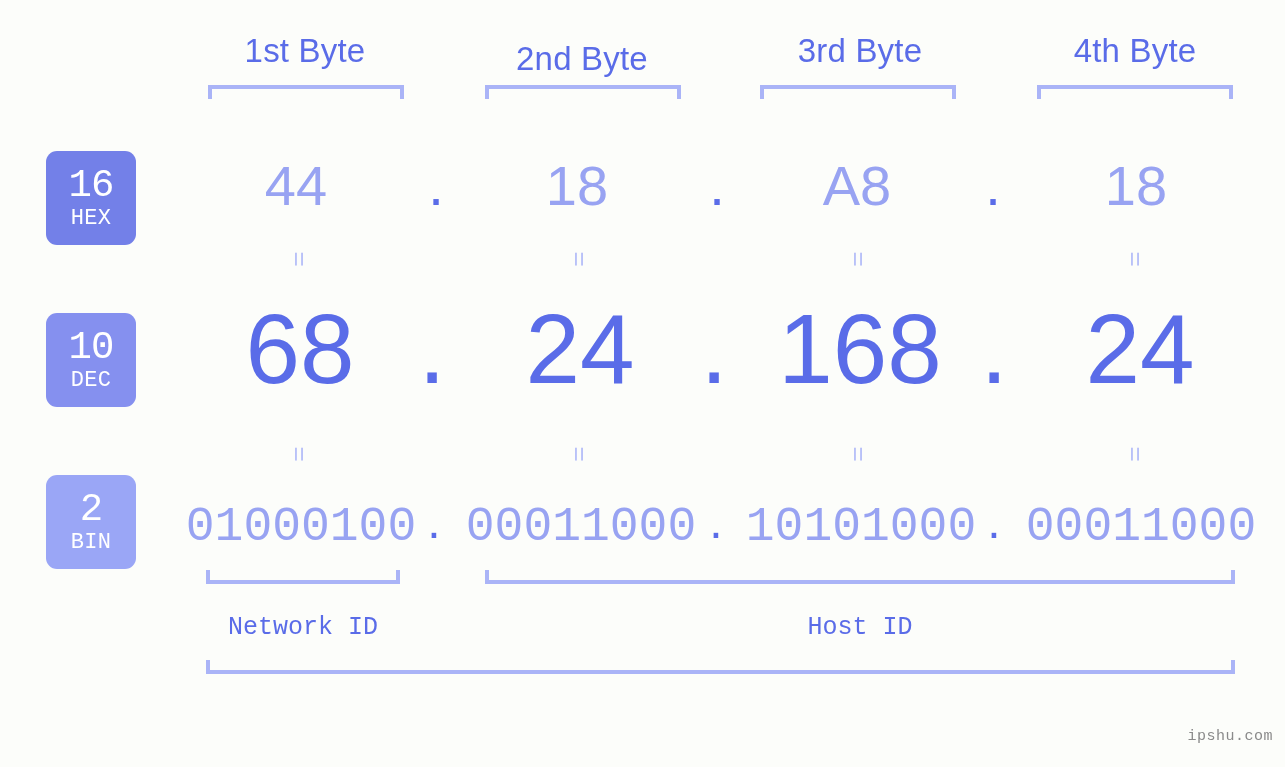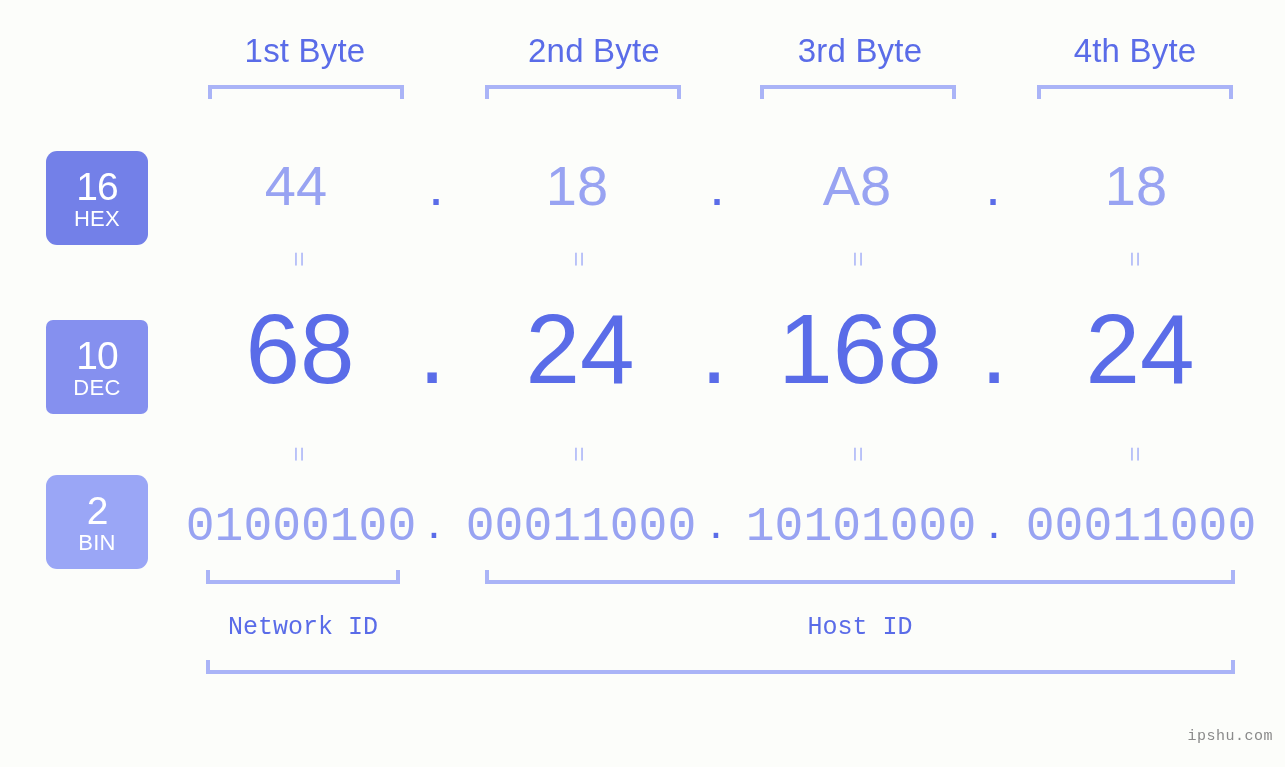--- a/index.html
+++ b/index.html
@@ -50,44 +50,44 @@
     border-bottom: 4px solid #aab4f7;
     border-left: 4px solid #aab4f7;
     border-right: 4px solid #aab4f7;
     box-sizing: border-box;
   }
 
   
   .badge {
     position: absolute;
     left: 46px;
-    width: 102px;
+    width: 90px;
     height: 94px;
     border-radius: 11px;
     color: #ffffff;
     display: flex;
     flex-direction: column;
     align-items: center;
     justify-content: center;
-    font-family: Liberation Sans, sans-serif;
+    font-family: Liberation Mono, monospace;
     line-height: 1;
   }
   .badge .num {
     font-size: 39px;
     font-weight: 400;
     letter-spacing: -1px;
     margin-bottom: 2px;
   }
   .badge .name {
     font-size: 22px;
     font-weight: 400;
     letter-spacing: 0.3px;
   }
   .badge-hex { top: 151px; background: #7380e8; }
-  .badge-dec { top: 320px; background: #8590ef; border-radius: 7px; }
+  .badge-dec { top: 313px; background: #8590ef; }
   .badge-bin { top: 475px; background: #9aa6f6; }
 
   
   .val {
     position: absolute;
     text-align: center;
     white-space: nowrap;
     line-height: 1;
   }
 
@@ -182,21 +182,21 @@
     color: #8a8a8a;
     letter-spacing: 0.5px;
   }
 </style>
 </head>
 <body>
 
 <div class="stage">
 
   <div class="byte-label" style="left:175px;">1st Byte</div>
-  <div class="byte-label" style="left:464px;">2nd Byte</div>
+  <div class="byte-label" style="left:452px;margin-top:8px;">2nd Byte</div>
   <div class="byte-label" style="left:730px;">3rd Byte</div>
   <div class="byte-label" style="left:1005px;">4th Byte</div>
 
   <div class="bracket-down" style="left:208px; top:85px; width:196px;"></div>
   <div class="bracket-down" style="left:485px; top:85px; width:196px;"></div>
   <div class="bracket-down" style="left:760px; top:85px; width:196px;"></div>
   <div class="bracket-down" style="left:1037px; top:85px; width:196px;"></div>
 
   <div class="badge badge-hex">
     <span class="num">16</span>

